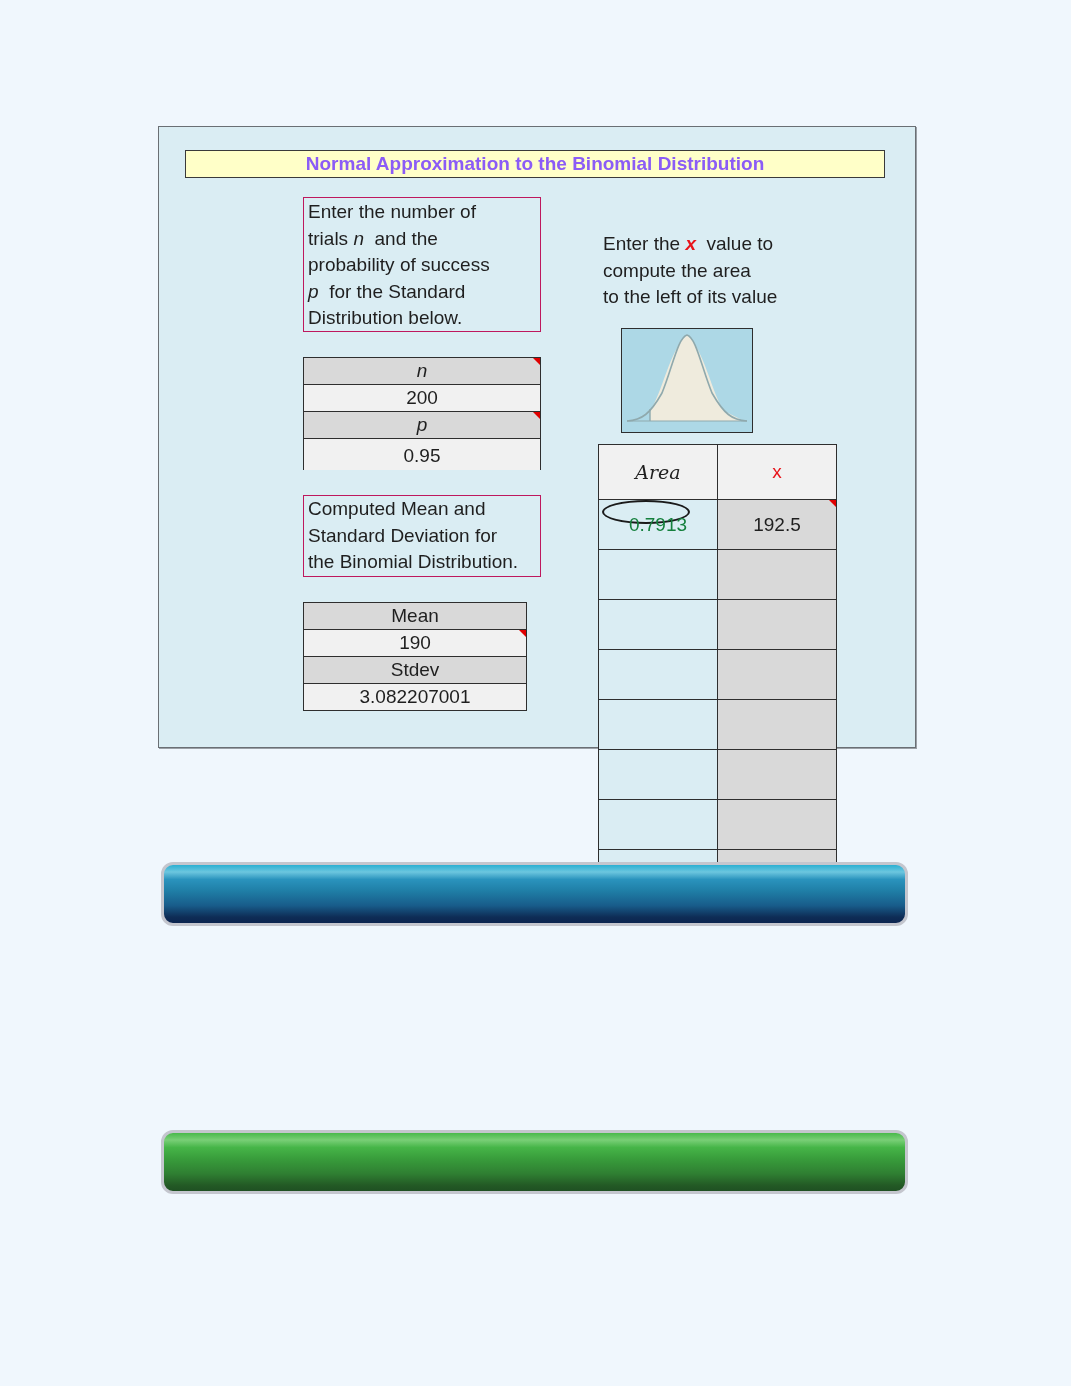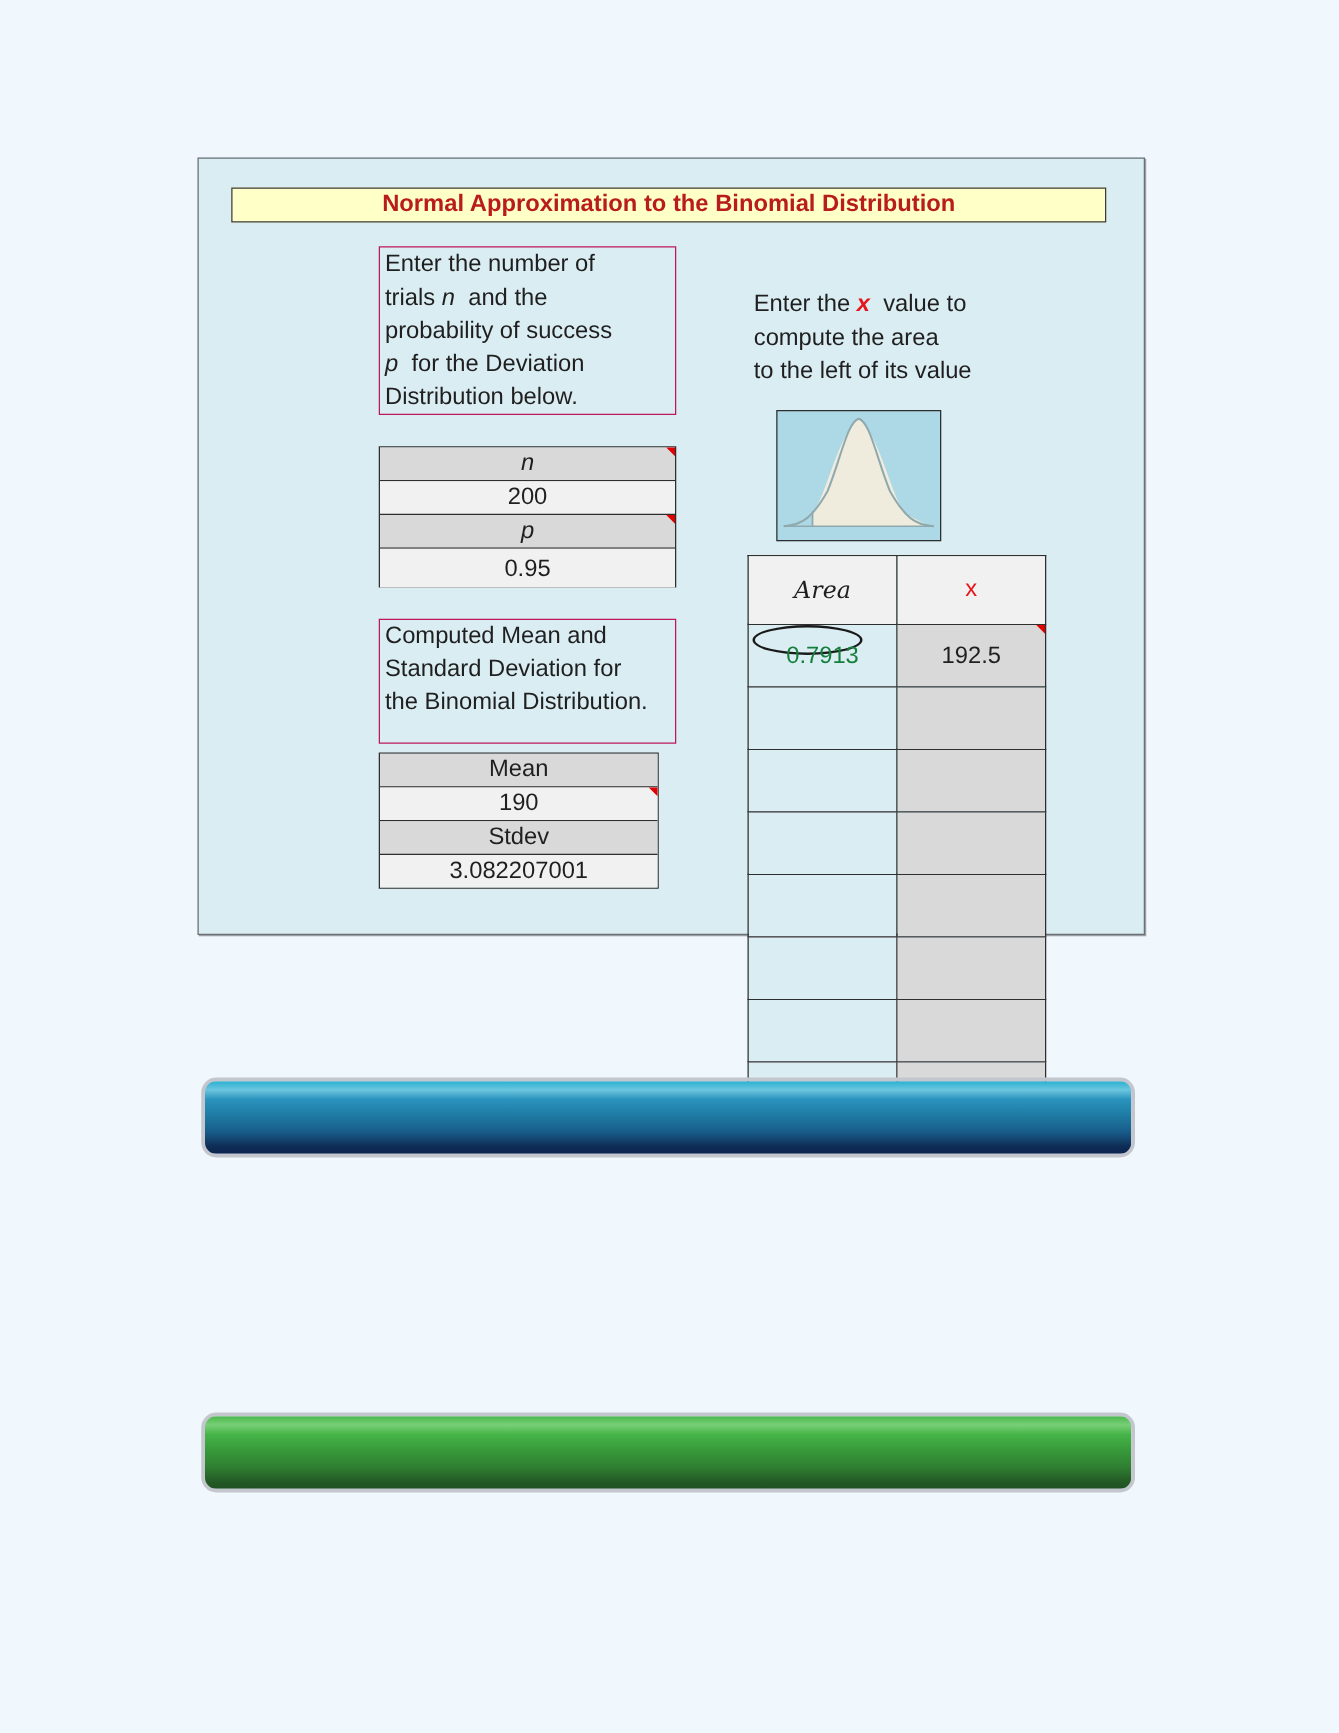--- a/index.html
+++ b/index.html
@@ -15,21 +15,21 @@
     width: 756px; height: 620px;
     background: #daedf3;
     border: 1px solid #6a6f74;
     box-shadow: 1px 1px 0 #9aa0a6;
   }
   .title-bar {
     position: absolute; left: 26px; top: 23px;
     width: 698px; height: 26px;
     background: #ffffc8;
     border: 1px solid #3a3a3a;
-    color: #b91c1c; font-weight: bold; font-size: 19px;
+    color: #8b5cf6; font-weight: bold; font-size: 19px;
     text-align: center; line-height: 26px;
   }
   .text-box {
     position: absolute; background: #daedf3;
     border: 1px solid #be185d;
     color: #1f1f1f; font-size: 19px; line-height: 26.5px;
     padding: 0 0 0 4px; box-sizing: border-box;
   }
   .text-box i { font-style: italic; }
   .grid {
@@ -96,32 +96,32 @@
 </head>
 <body>
 
 <div class="panel">
   <div class="title-bar">Normal Approximation to the Binomial Distribution</div>
 
   <div class="text-box" style="left:144px; top:70px; width:238px; height:135px; padding-top:1px;">
     <div>Enter the number of</div>
     <div><span>trials </span><i>n</i><span style="white-space:pre">  and the</span></div>
     <div>probability of success</div>
-    <div><i>p</i><span style="white-space:pre">  for the Deviation</span></div>
+    <div><i>p</i><span style="white-space:pre">  for the Standard</span></div>
     <div>Distribution below.</div>
   </div>
 
   <div class="grid" style="left:144px; top:230px; width:238px; height:113px;">
     <div class="cell hdr it"><span>n</span><span class="flag"></span></div>
     <div class="cell val">200</div>
     <div class="cell hdr it"><span>p</span><span class="flag"></span></div>
     <div class="cell val" style="height:31px; line-height:34px;">0.95</div>
   </div>
 
-  <div class="text-box" style="left:144px; top:368px; width:238px; height:100px;">
+  <div class="text-box" style="left:144px; top:368px; width:238px; height:82px;">
     <div>Computed Mean and</div>
     <div>Standard Deviation for</div>
     <div style="white-space:nowrap">the Binomial Distribution.</div>
   </div>
 
   <div class="grid" style="left:144px; top:475px; width:224px; height:109px;">
     <div class="cell hdr">Mean</div>
     <div class="cell val"><span>190</span><span class="flag"></span></div>
     <div class="cell hdr">Stdev</div>
     <div class="cell val">3.082207001</div>

